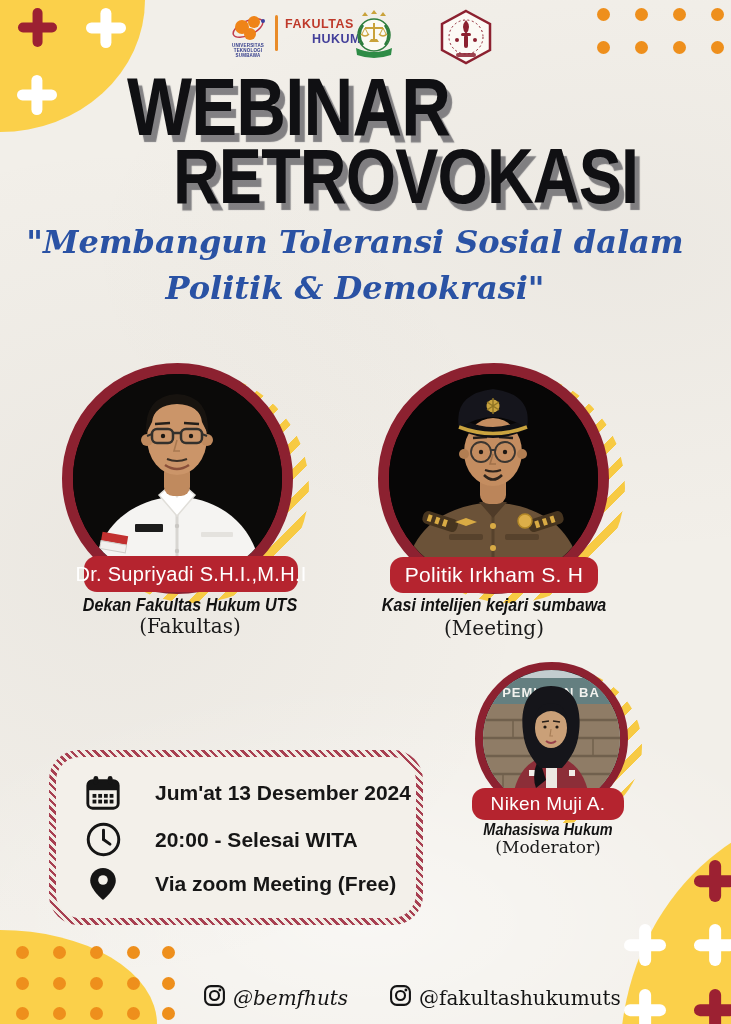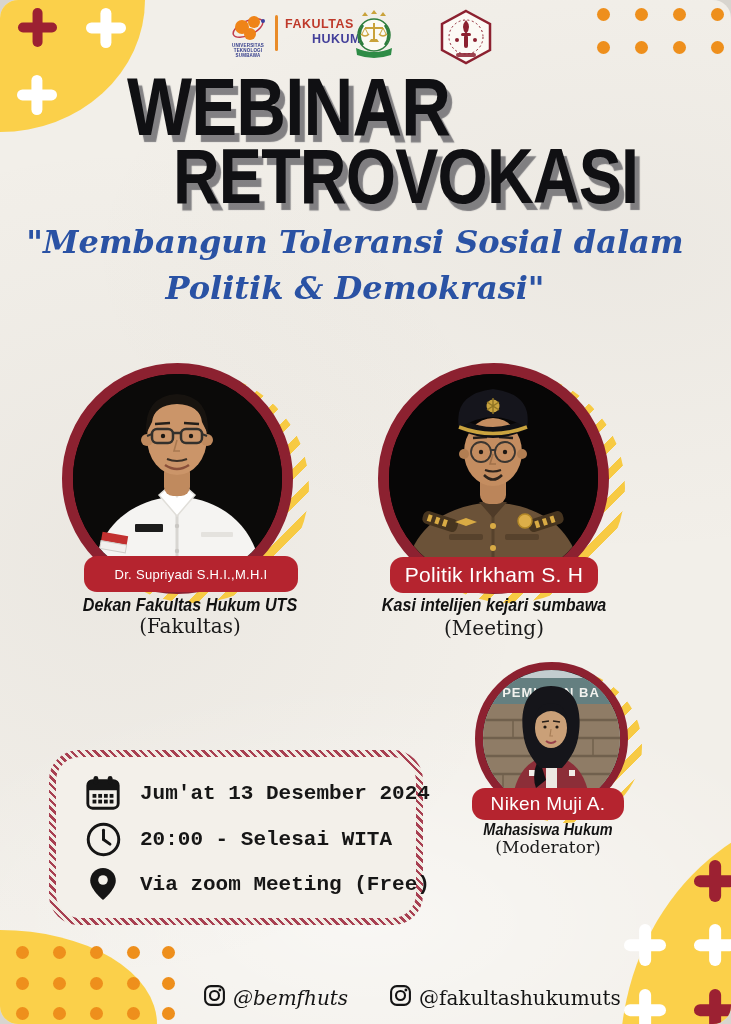--- a/index.html
+++ b/index.html
@@ -8,21 +8,20 @@
     position: relative;
     width: 731px; height: 1024px;
     margin: 0 auto;
     overflow: hidden;
     font-family: "Liberation Sans", sans-serif;
     background:
       radial-gradient(900px 500px at 85% 25%, rgba(120,110,100,0.05), transparent 60%),
       radial-gradient(700px 700px at 15% 55%, rgba(120,110,100,0.06), transparent 60%),
       radial-gradient(800px 400px at 50% 90%, rgba(255,255,255,0.5), transparent 60%),
       #f2efe9;
-    border-radius: 18px;
   }
   
   .blob { position:absolute; border-radius:50%; background:#fbd04a; }
   #blob-tl { left:-145px; top:-132px; width:290px; height:264px; }
   #blob-bl { left:-157px; top:930px; width:314px; height:188px; }
   #blob-br { left:620px; top:810px; width:440px; height:500px; }
   .plus { position:absolute; }
   .plus::before { content:""; position:absolute; left:0; top:50%; transform:translateY(-50%);
     width:100%; height:28%; background:var(--c); border-radius:6px; }
   .plus::after { content:""; position:absolute; top:0; left:50%; transform:translateX(-50%);
@@ -56,21 +55,21 @@
   
   .photo-ring { position:absolute; border-radius:50%; border:11px solid #8c2130;
     overflow:hidden; background:#000; }
   #ring-1 { left:62px;  top:363px; width:231px; height:231px; }
   #ring-2 { left:378px; top:363px; width:231px; height:231px; }
   #ring-3 { left:475px; top:662px; width:153px; height:153px; border-width:8px; }
   .photo-ring svg { display:block; width:100%; height:100%; }
   .badge { position:absolute; background:#b5242f; color:#fff; border-radius:13px;
     display:flex; align-items:center; justify-content:center; white-space:nowrap;
     letter-spacing:.3px; }
-  #badge-1 { left:84px;  top:556px; width:214px; height:36px; font-size:13px; }
+  #badge-1 { left:84px;  top:556px; width:214px; height:36px; font-size:20px; }
   #badge-2 { left:390px; top:557px; width:208px; height:36px; font-size:21px; }
   #badge-3 { left:472px; top:788px; width:152px; height:32px; font-size:19px; }
   .role { position:absolute; font-weight:bold; font-style:italic; color:#121212;
     text-align:center; white-space:nowrap; transform:scaleX(.85); }
   #role-1 { left:0px;   top:594px; width:380px; font-size:19px; }
   #role-2 { left:304px; top:594px; width:380px; font-size:19px; }
   #role-3 { left:358px; top:820px; width:380px; font-size:17px; }
   .note { position:absolute; font-family:"DejaVu Serif", serif; color:#1a1a1a;
     text-align:center; white-space:nowrap; }
   #note-1 { left:40px;  top:614px; width:300px; font-size:20px; }
@@ -78,21 +77,21 @@
   #note-3 { left:398px; top:837px; width:300px; font-size:17px; }
   
   .details-outer { position:absolute; left:49px; top:750px; width:374px; height:175px;
     border-radius:30px; padding:7px;
     background:repeating-linear-gradient(45deg,#a84052 0 2.5px,#f1ece4 2.5px 5.5px); }
   .details-inner { width:100%; height:100%; border-radius:24px; background:#f3f0ea;
     display:flex; flex-direction:column; justify-content:space-around;
     padding:12px 14px 12px 26px; }
   .detail-row { display:flex; align-items:center; }
   .detail-icon { width:42px; display:flex; justify-content:center; flex:none; }
-  .detail-text { margin-left:16px; font-family:Liberation Mono, monospace; font-weight:600;
+  .detail-text { margin-left:31px; font-family:Liberation Sans, sans-serif; font-weight:600;
     color:#161616; font-size:21px; white-space:nowrap; }
   
   .handle { position:absolute; top:984px; display:flex; align-items:center; }
   #handle-1 { left:203px; }
   #handle-2 { left:389px; }
   .handle-text { margin-left:7px; font-family:"DejaVu Serif", serif; font-size:20px; color:#141414; }
   #handle-1 .handle-text { font-style:italic; }
 </style>
 </head>
 <body>

